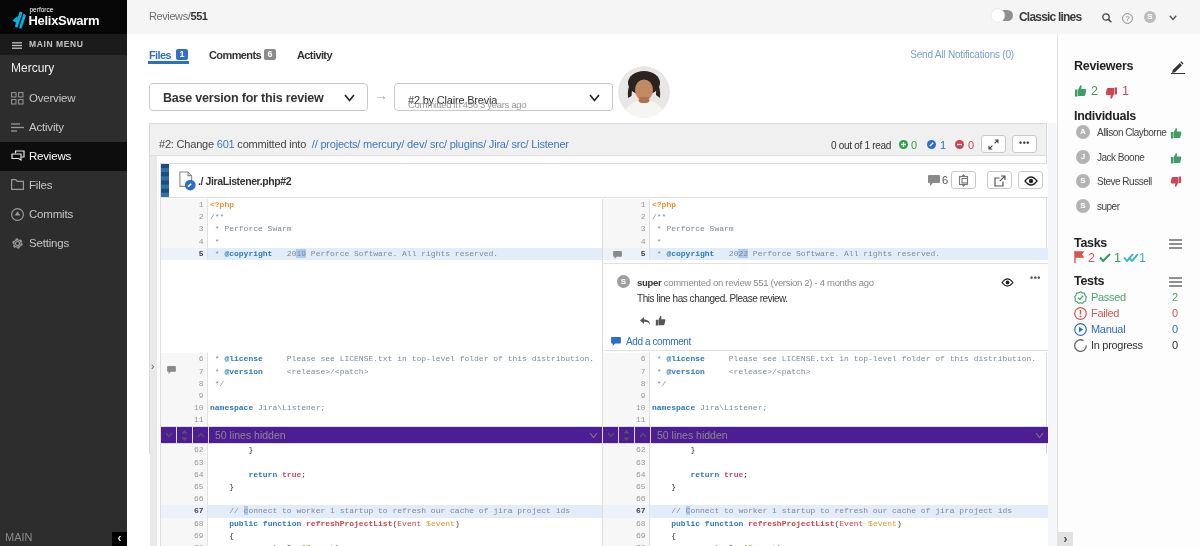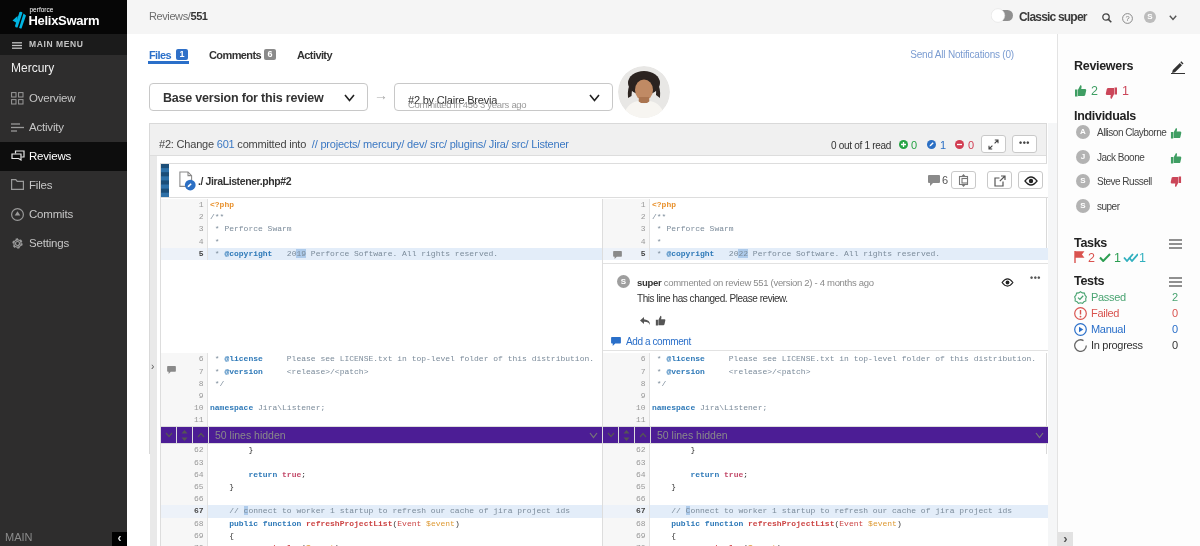--- a/index.html
+++ b/index.html
@@ -180,21 +180,21 @@
 </div>
 
 <div id="topbar">
   <div id="crumb">Reviews/<b>551</b></div>
   <div id="toggle">
     <svg width="30" height="15" viewBox="0 0 30 15">
       <rect x="1" y="2" width="21" height="11" rx="5.5" fill="#8f8f8f"></rect>
       <circle cx="7" cy="7.5" r="6.8" fill="#fff" stroke="#dcdcdc" stroke-width="0.5"></circle>
     </svg>
   </div>
-  <div id="classicview">Classic super</div>
+  <div id="classicview">Classic lines</div>
   <svg class="abs" style="left:975px;top:13px" width="10" height="10" viewBox="0 0 10 10">
       <circle cx="4" cy="4" r="3.2" fill="none" stroke="#454545" stroke-width="1.3"></circle>
       <line x1="6.4" y1="6.4" x2="9.3" y2="9.3" stroke="#454545" stroke-width="1.5"></line>
     </svg>
   <svg class="abs" style="left:995px;top:12.5px" width="11" height="11" viewBox="0 0 11 11">
       <circle cx="5.5" cy="5.5" r="4.9" fill="none" stroke="#8a8a8a" stroke-width="1"></circle>
       <text x="5.5" y="8.2" text-anchor="middle" font-size="7.5" fill="#777" font-family="Liberation Sans">?</text>
     </svg>
   <div class="abs" style="left:1017px;top:11px;width:12px;height:12px;border-radius:50%;background:#bcbcbc;color:#fff;font-size:8px;font-weight:bold;text-align:center;line-height:12px">S</div>
   <svg class="abs" style="left:1042px;top:15px" width="8" height="6" viewBox="0 0 8 6">

